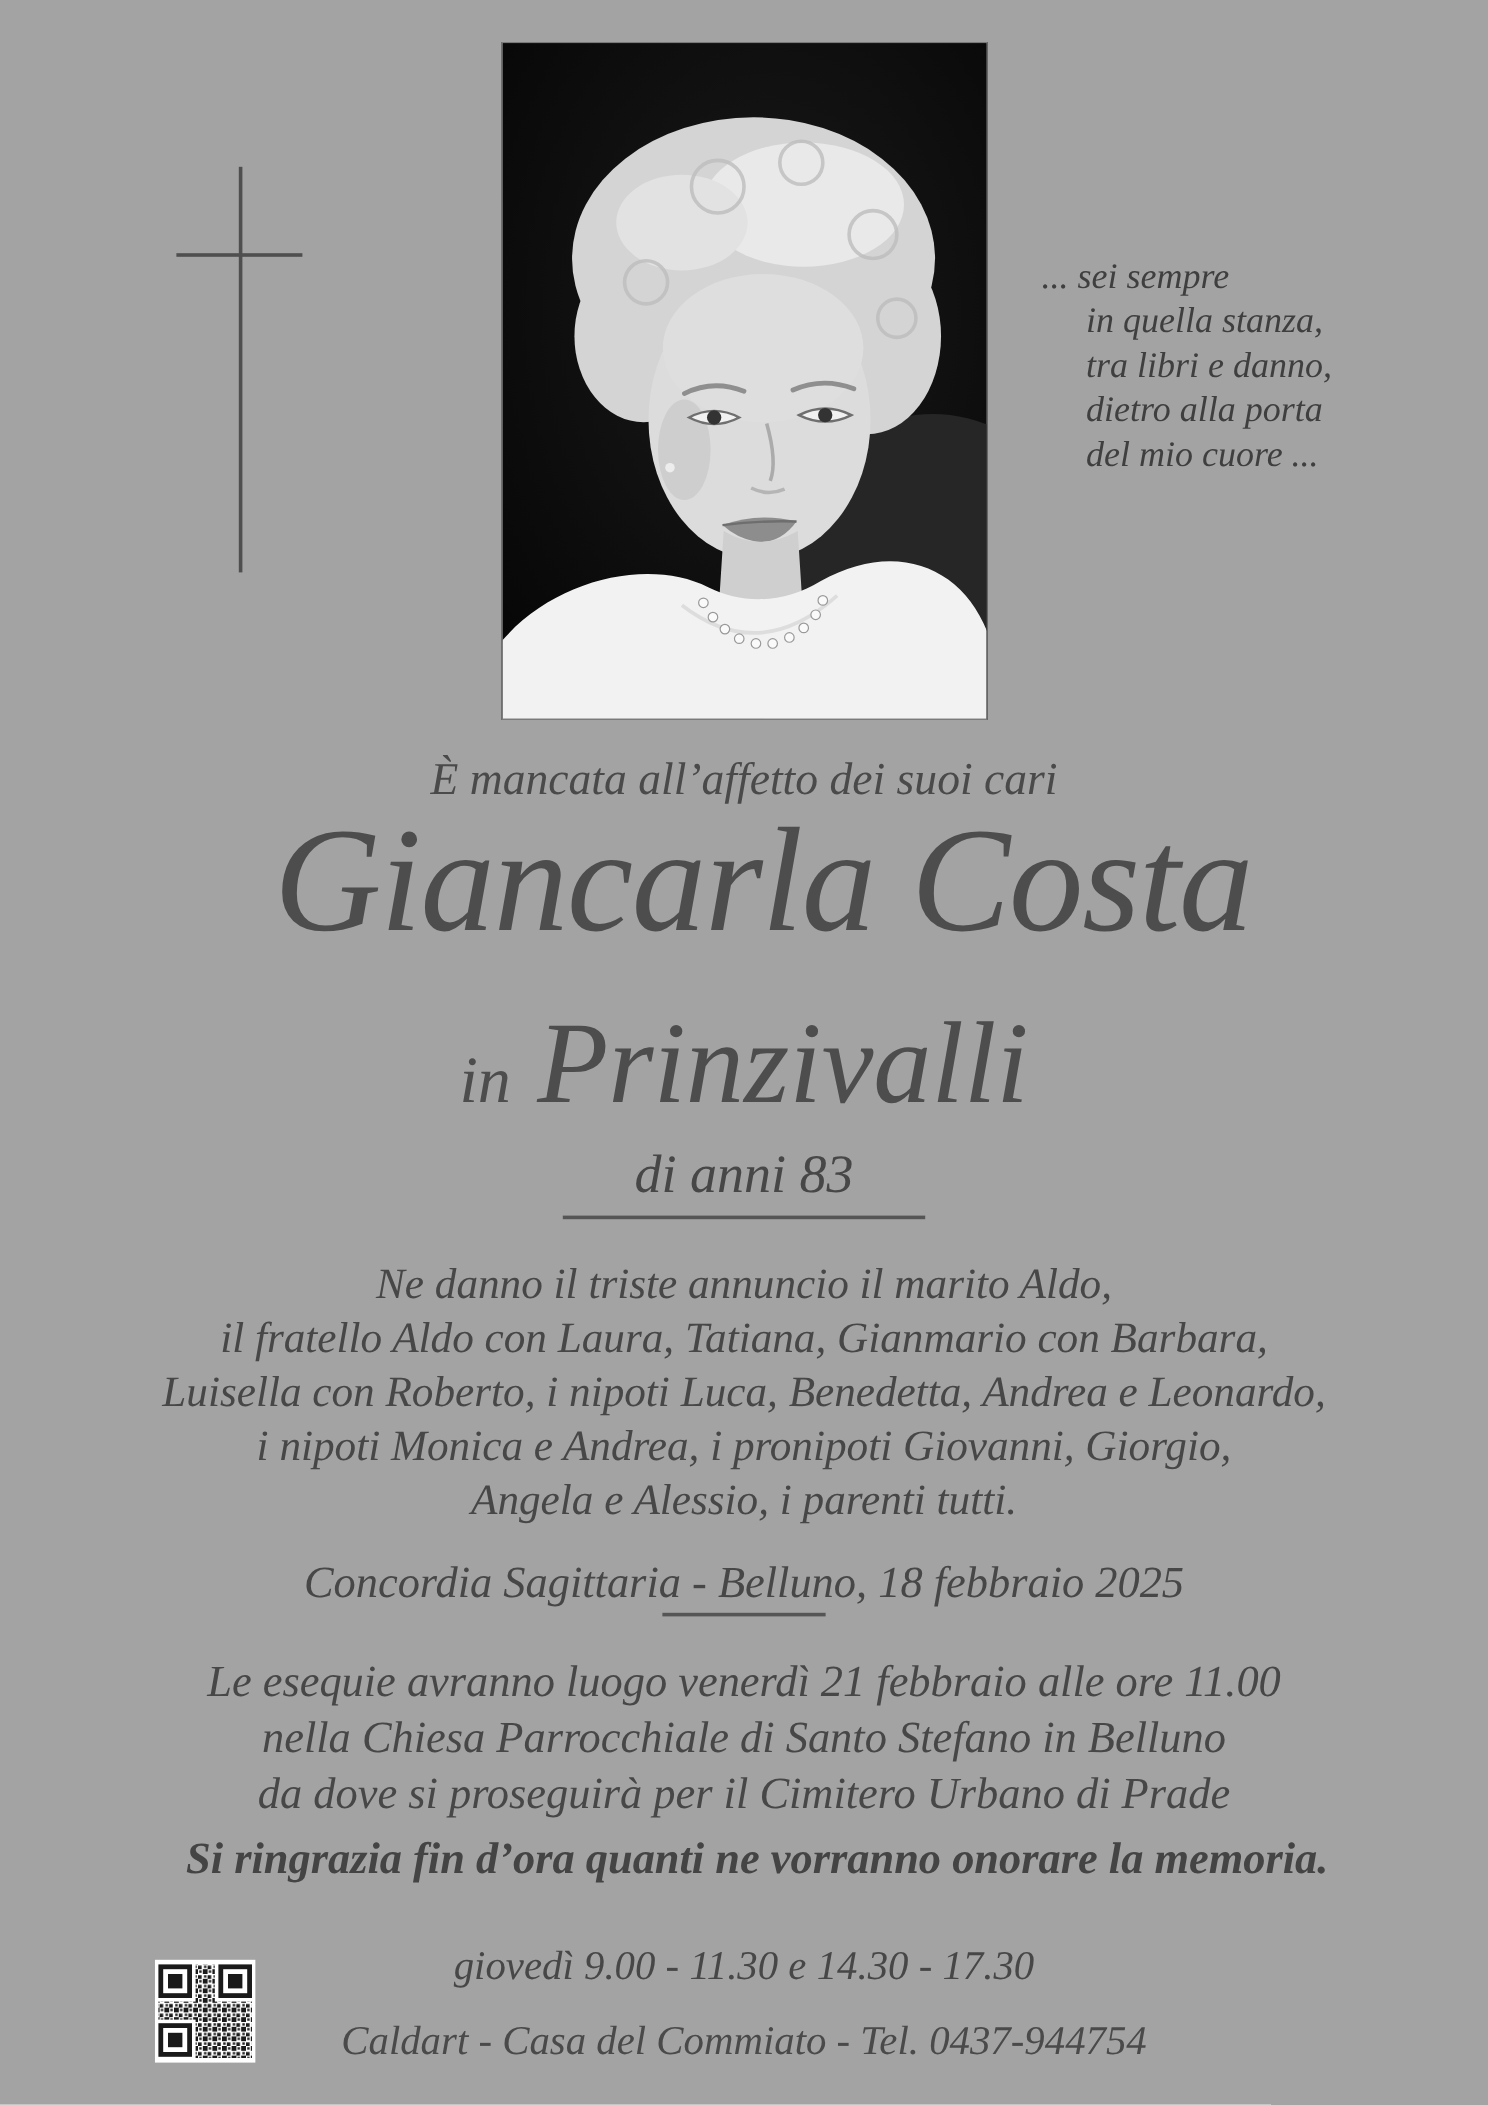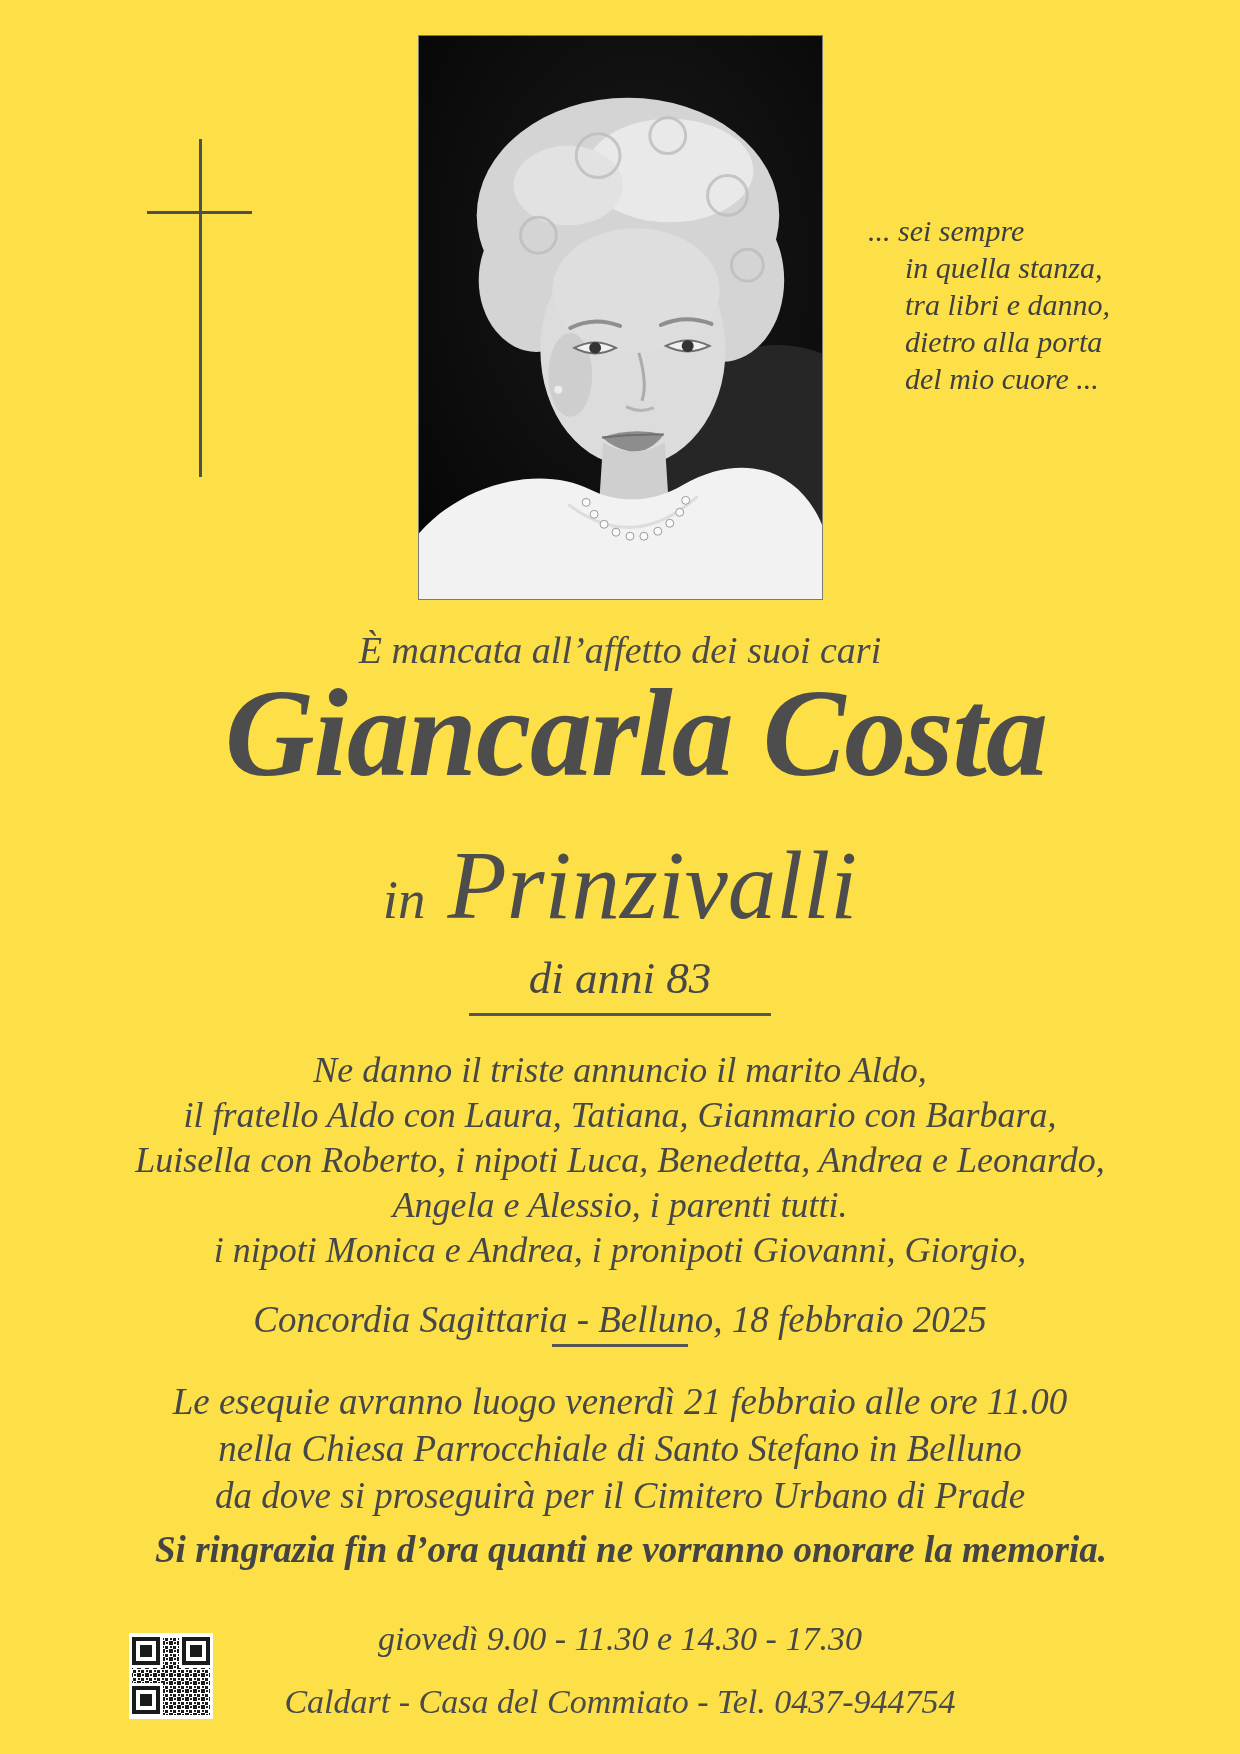--- a/index.html
+++ b/index.html
@@ -1,19 +1,19 @@
 <!DOCTYPE html>
 <html lang="it"><head>
 <meta charset="utf-8">
 <style>
   html,body{margin:0;padding:0;background:#ffffff;}
   .page{
     position:relative;
     width:1240px;height:1754px;
-    background:#fde047;
+    background:#a3a3a3;
     font-family:"Liberation Serif","DejaVu Serif",serif;
     font-style:italic;
     color:#474747;
     overflow:hidden;
   }
   
   .cross-v{position:absolute;left:199px;top:139px;width:3px;height:338px;background:#4f4f4f;}
   .cross-h{position:absolute;left:147px;top:211px;width:105px;height:3px;background:#4f4f4f;}
 
   
@@ -23,21 +23,21 @@
   }
   .photo svg{display:block;width:100%;height:100%;}
 
   
   .poem{position:absolute;left:905px;top:212px;font-size:30px;line-height:37px;color:#3f3f3f;white-space:nowrap;}
   .poem .hang{margin-left:-37px;}
 
   .centered{position:absolute;left:0;right:0;text-align:center;white-space:nowrap;}
 
   .intro{top:628px;font-size:38px;color:#4a4a4a;}
-  .deceased-name{top:660px;font-size:124px;line-height:1.2;font-weight:bold;margin:0;color:#4d4d4d;letter-spacing:-1px;padding-left:32px;}
+  .deceased-name{top:660px;font-size:124px;line-height:1.2;font-weight:normal;margin:0;color:#4d4d4d;letter-spacing:-1px;padding-left:32px;}
   .married{top:828px;line-height:1.2;color:#4d4d4d;}
   .married .prefix{font-size:55px;margin-right:22px;}
   .married .mname{font-size:97px;font-style:italic;}
   .age{top:952px;font-size:45px;}
   .rule{position:absolute;background:#555555;height:3px;}
   .rule-age{left:469px;top:1013px;width:302px;}
   .rule-date{left:552px;top:1344px;width:136px;}
 
   .announcement{top:1048px;font-size:36px;line-height:45px;}
   .place-date{top:1298px;font-size:37px;}
@@ -145,22 +145,22 @@
     <span class="prefix">in</span><span class="mname">Prinzivalli</span>
   </div>
 
   <div class="centered age">di anni 83</div>
   <div class="rule rule-age"></div>
 
   <div class="centered announcement">
     <div>Ne danno il triste annuncio il marito Aldo,</div>
     <div>il fratello Aldo con Laura, Tatiana, Gianmario con Barbara,</div>
     <div>Luisella con Roberto, i nipoti Luca, Benedetta, Andrea e Leonardo,</div>
+    <div>i nipoti Monica e Andrea, i pronipoti Giovanni, Giorgio,</div>
     <div>Angela e Alessio, i parenti tutti.</div>
-    <div>i nipoti Monica e Andrea, i pronipoti Giovanni, Giorgio,</div>
   </div>
 
   <div class="centered place-date">Concordia Sagittaria - Belluno,  18 febbraio 2025</div>
   <div class="rule rule-date"></div>
 
   <div class="centered funeral">
     <div>Le esequie avranno luogo venerdì 21 febbraio alle ore 11.00</div>
     <div>nella Chiesa Parrocchiale di Santo Stefano in Belluno</div>
     <div>da dove si proseguirà per il Cimitero Urbano di Prade</div>
   </div>

